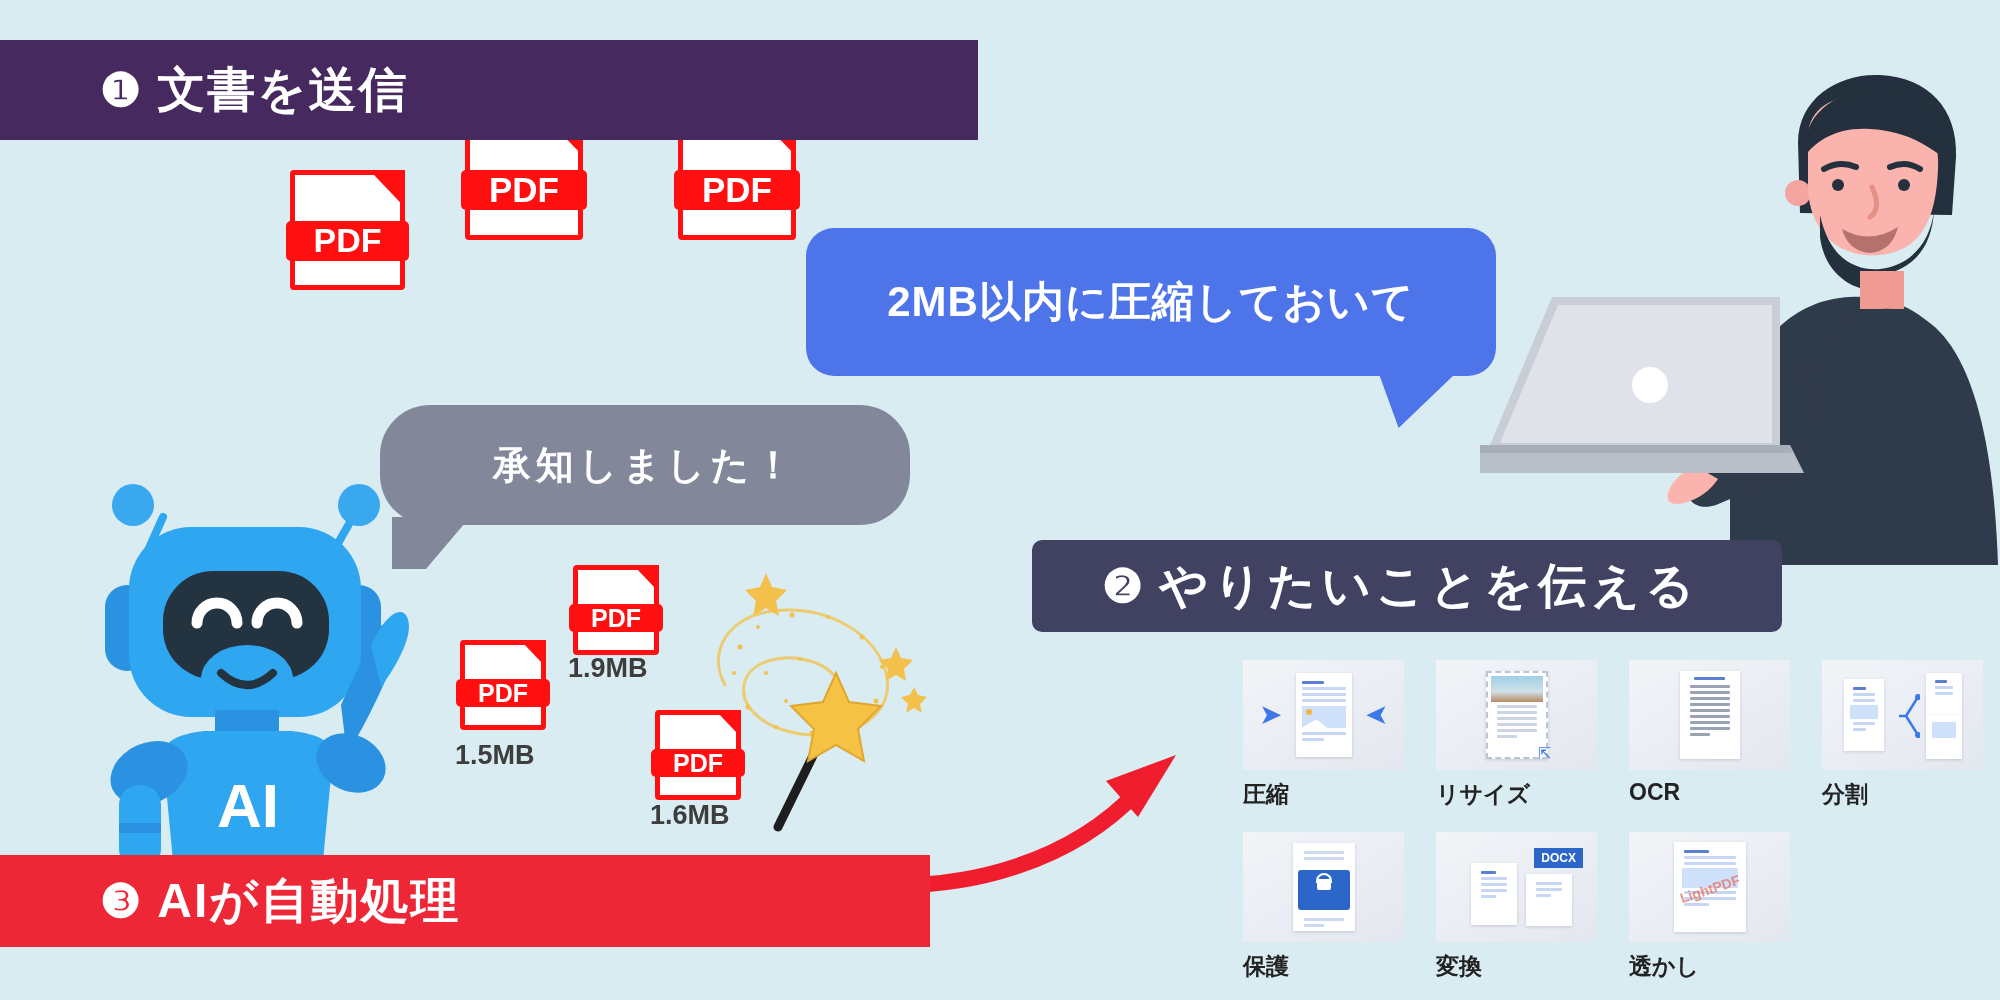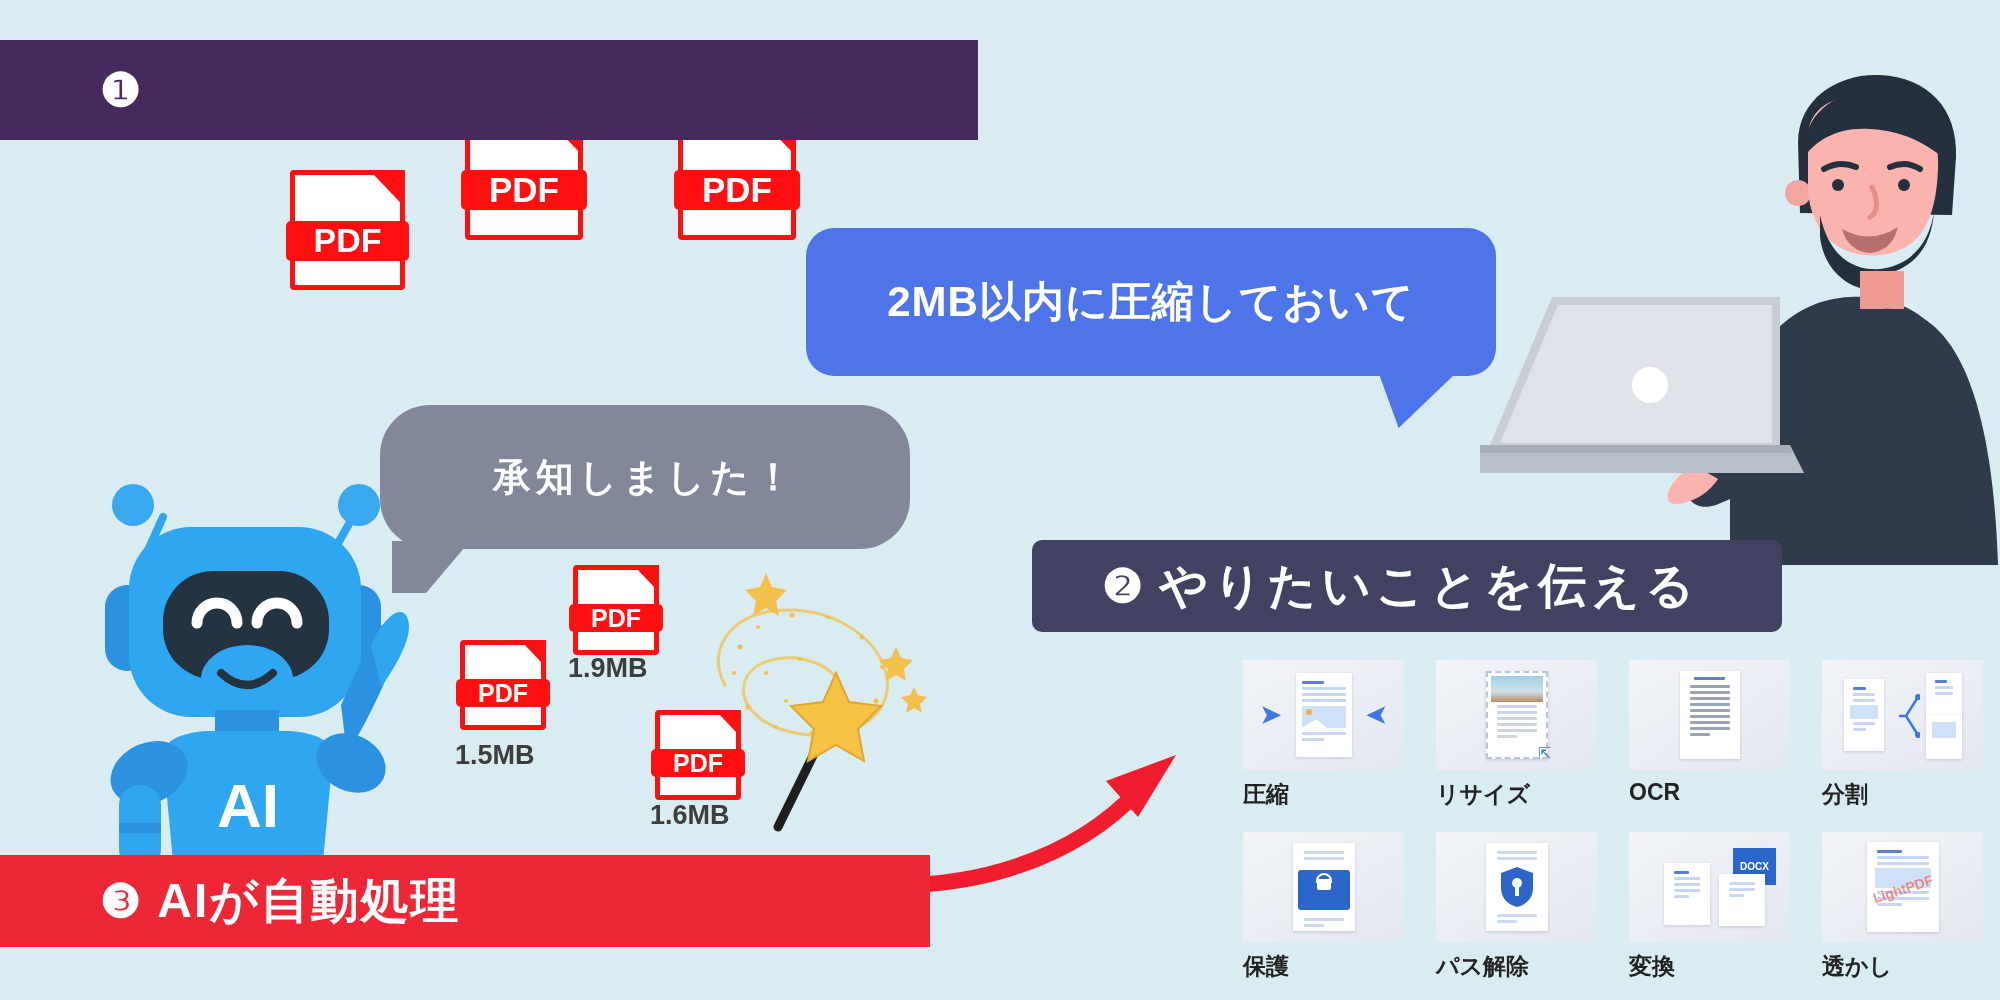--- a/index.html
+++ b/index.html
@@ -106,21 +106,21 @@
     right:34px; bottom:-52px;
     width:0;height:0;
     border-left:30px solid transparent;
     border-right:60px solid transparent;
     border-top:64px solid #4e74ea;
     transform:skewX(-6deg);
   }
 
   #bubble-bot {
     left:380px; top:405px;
-    width:530px; height:144px;
+    width:530px; height:120px;
     background:#82889a;
     border-radius:50px;
   }
   #bubble-bot span { font-size:38px; letter-spacing:5px; }
   #bubble-bot .tail {
     position:absolute;
     left:12px; bottom:-44px;
     width:0;height:0;
     border-left:34px solid #82889a;
     border-right:44px solid transparent;
@@ -215,20 +215,21 @@
       <path d="M10 380 L72 232 L300 232 L300 380 Z" fill="#c9ced6"></path>
       <path d="M20 378 L78 240 L292 240 L292 378 Z" fill="#dfe3e9"></path>
       <circle cx="170" cy="320" r="18" fill="#fff"></circle>
       <path d="M-10 380 L310 380 L324 408 L-24 408 Z" fill="#b9bfc8"></path>
       <path d="M-10 380 L310 380 L312 388 L-12 388 Z" fill="#a7aeb8"></path>
     </g>
   </svg>
 
   <div class="banner" id="banner1">
     <span class="num">❶</span>
+    <span class="btxt">文書を送信</span>
   </div>
 
   <div class="pdf" style="left:290px; top:170px; width:115px; height:120px;">
     <div class="sheet">
         <div class="fold"></div>
       <div class="band" style="font-size:34px;">PDF</div>
     </div>
   </div>
   <div class="pdf" style="left:465px; top:118px; width:118px; height:122px;">
     <div class="sheet">
@@ -449,47 +450,31 @@
             <div style="position:absolute;left:50%;top:9px;transform:translateX(-50%);width:14px;height:11px;background:#fff;border-radius:2px;"></div>
             <div style="position:absolute;left:50%;top:3px;transform:translateX(-50%);width:16px;height:10px;border:2.5px solid #fff;border-bottom:none;border-radius:8px 8px 0 0;"></div>
           </div>
           <div class="ln" style="background:#cdd9ee;margin-top:8px;"></div>
           <div class="ln sm" style="background:#cdd9ee;"></div>
         </div>
       </div>
       <div class="cap">保護</div>
     </div>
 
-    <div class="tool">
-      <div class="thumb">
-        <div class="mdoc" style="width:62px;height:88px;padding:5px;">
-          <div class="ln" style="background:#cdd9ee;"></div>
-            <div class="ln" style="background:#cdd9ee;"></div>
-          <svg style="display:block;margin:6px auto 0;width:34px;height:42px;" viewBox="0 0 34 42">
-            <path d="M17 1 L33 7 V22 C33 33 25 39 17 41 C9 39 1 33 1 22 V7 Z" fill="#2d66c9"></path>
-            <circle cx="17" cy="17" r="5" fill="#fff"></circle>
-            <rect x="15" y="19" width="4" height="11" fill="#fff"></rect>
-          </svg>
-          <div class="ln" style="background:#cdd9ee;margin-top:6px;"></div>
-          <div class="ln sm" style="background:#cdd9ee;"></div>
-        </div>
-      </div>
-      <div class="cap">パス解除</div>
-    </div>
 
     <div class="tool">
       <div class="thumb">
         <div class="mdoc" style="width:46px;height:62px;left:36%;top:56%;padding:5px 4px;">
           <div class="ln dark sm"></div>
             <div class="ln"></div>
             <div class="ln"></div>
           <div class="ln"></div>
             <div class="ln sm"></div>
         </div>
-        <div style="position:absolute;right:14px;top:16px;background:#2d66c9;color:#fff;font-size:10px;font-weight:700;padding:13px 7px;border-radius:0;">DOCX</div>
+        <div style="position:absolute;right:14px;top:16px;background:#2d66c9;color:#fff;font-size:12px;font-weight:700;padding:3px 7px;border-radius:0;">DOCX</div>
         <div class="mdoc" style="width:46px;height:52px;left:70%;top:62%;padding:5px 4px;">
           <div class="ln"></div>
             <div class="ln"></div>
             <div class="ln sm"></div>
         </div>
       </div>
       <div class="cap">変換</div>
     </div>
 
     <div class="tool">

